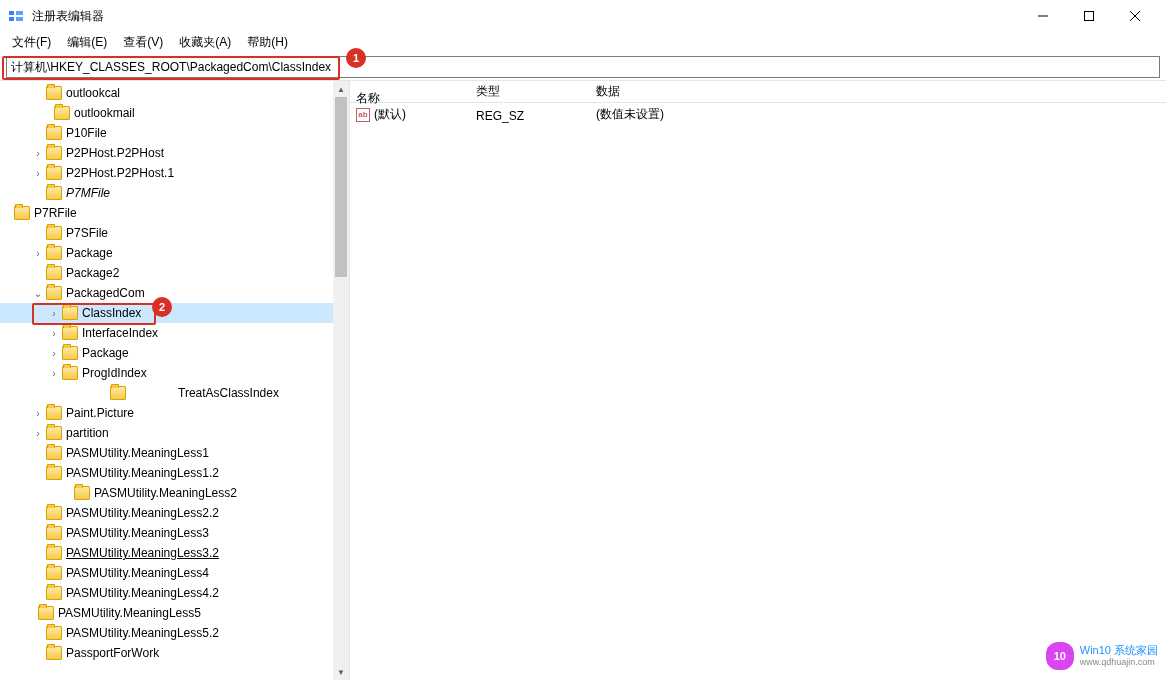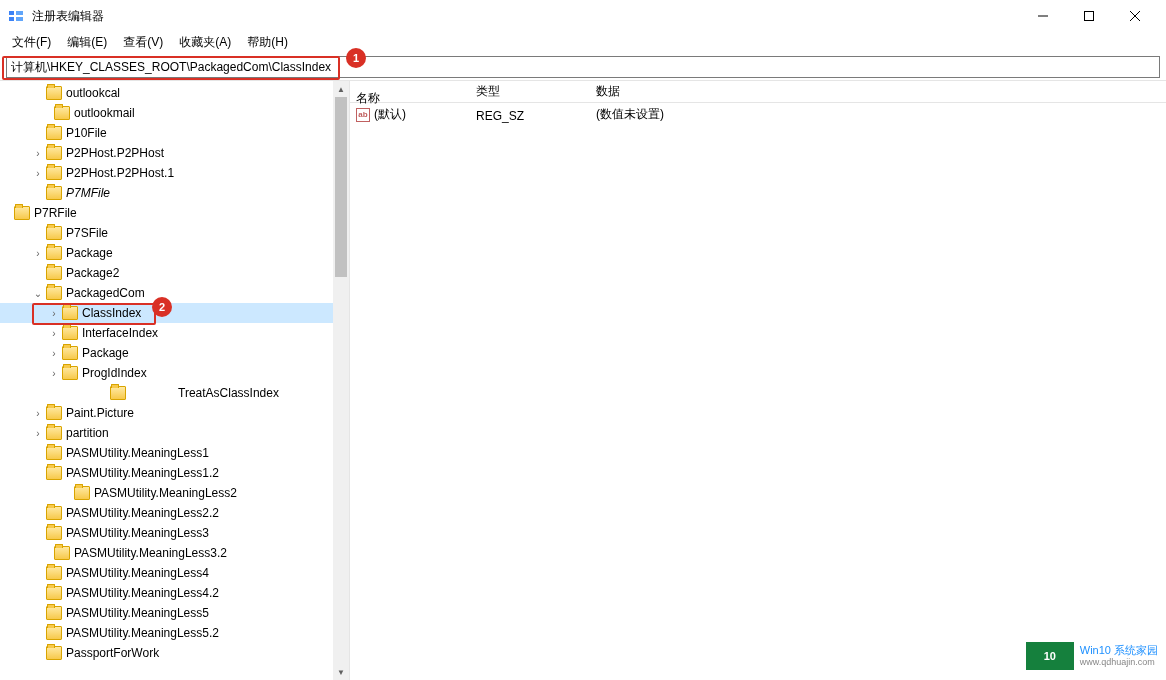--- a/index.html
+++ b/index.html
@@ -31,21 +31,21 @@
 .vh-name { width: 120px; margin-top: 13px; }
 .vh-type { width: 120px; }
 .vh-data { flex: 1; }
 .value-row { display: flex; height: 20px; align-items: flex-end; font-size: 12px; }
 .vr-col { padding: 0 6px; }
 .vr-name { width: 120px; display: flex; align-items: center; gap: 4px; }
 .vr-type { width: 120px; }
 .vr-data { flex: 1; }
 .string-icon { width: 14px; height: 14px; border: 1px solid #c06060; background: #fff; color: #c06060; font-size: 8px; display: flex; align-items: center; justify-content: center; font-weight: bold; }
 .watermark { position: absolute; right: 8px; bottom: 10px; display: flex; align-items: center; gap: 6px; }
-.watermark .logo { width: 48px; height: 28px; background: #15803d; border-radius: 0; display: flex; align-items: center; justify-content: center; color: #fff; font-weight: bold; font-size: 11px; }
+.watermark .logo { width: 28px; height: 28px; background: #d946ef; border-radius: 12px; display: flex; align-items: center; justify-content: center; color: #fff; font-weight: bold; font-size: 11px; }
 .watermark .text { font-size: 11px; color: #1e90ff; line-height: 1.2; }
 .watermark .text .sub { color: #888; font-size: 9px; }
 .scrollbar-v { position: absolute; right: 0; top: 0; bottom: 0; width: 16px; background: #f0f0f0; }
 .scrollbar-v .thumb { position: absolute; left: 2px; right: 2px; top: 16px; height: 180px; background: #c1c1c1; }
 .scrollbar-v .arrow { position: absolute; left: 0; right: 0; height: 16px; display: flex; align-items: center; justify-content: center; font-size: 8px; color: #606060; }
 .scrollbar-v .arrow.up { top: 0; }
 .scrollbar-v .arrow.down { bottom: 0; }
 .tree-inner { position: relative; height: 100%; padding-bottom: 16px; }
 </style>
 </head>
@@ -206,36 +206,36 @@
         <div class="tree-item" style="padding-left: 32px;">
           <span class="expander"></span>
           <span class="folder-icon"></span>
           <span>PASMUtility.MeaningLess2.2</span>
         </div>
         <div class="tree-item" style="padding-left: 32px;">
           <span class="expander"></span>
           <span class="folder-icon"></span>
           <span>PASMUtility.MeaningLess3</span>
         </div>
-        <div class="tree-item" style="padding-left: 40px;">
+        <div class="tree-item" style="padding-left: 32px; text-decoration: underline;">
           <span class="expander"></span>
           <span class="folder-icon"></span>
           <span>PASMUtility.MeaningLess3.2</span>
         </div>
         <div class="tree-item" style="padding-left: 32px;">
           <span class="expander"></span>
           <span class="folder-icon"></span>
           <span>PASMUtility.MeaningLess4</span>
         </div>
         <div class="tree-item" style="padding-left: 32px;">
           <span class="expander"></span>
           <span class="folder-icon"></span>
           <span>PASMUtility.MeaningLess4.2</span>
         </div>
-        <div class="tree-item" style="padding-left: 32px;">
+        <div class="tree-item" style="padding-left: 24px;">
           <span class="expander"></span>
           <span class="folder-icon"></span>
           <span>PASMUtility.MeaningLess5</span>
         </div>
         <div class="tree-item" style="padding-left: 32px;">
           <span class="expander"></span>
           <span class="folder-icon"></span>
           <span>PASMUtility.MeaningLess5.2</span>
         </div>
         <div class="tree-item" style="padding-left: 32px;">

